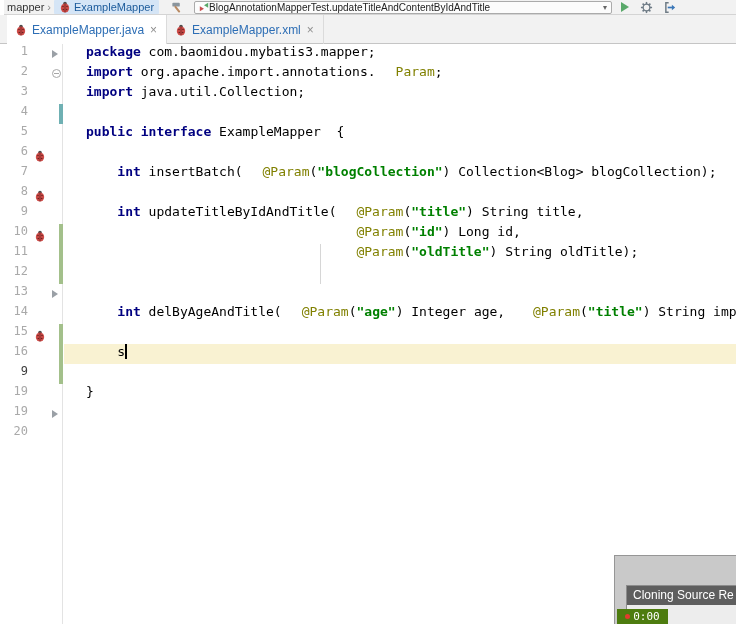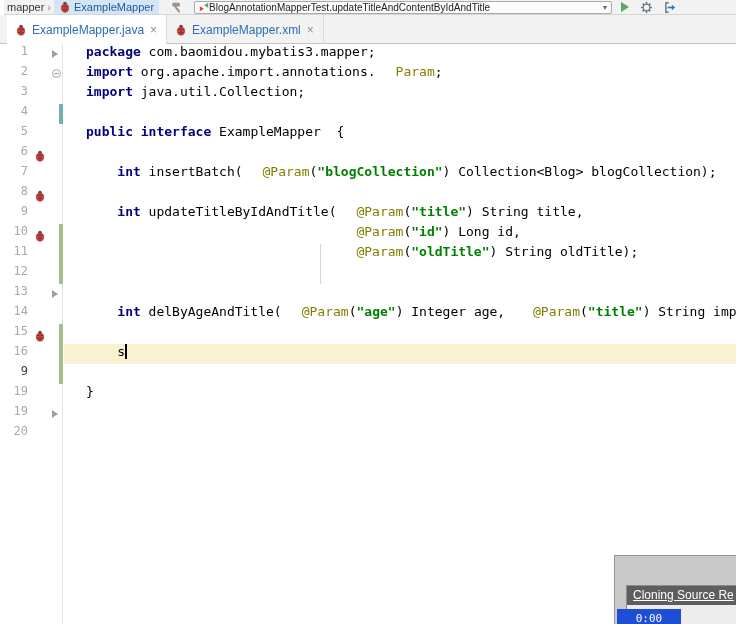--- a/index.html
+++ b/index.html
@@ -57,23 +57,23 @@
   .caret { display:inline-block; width:2px; height:15px; background:#000; vertical-align:text-bottom; }
   .indent-guide { position:absolute; width:1px; background:#D6D6D6; left:calc(6px + 32ch);
                   top:200px; height:40px; font:13px "DejaVu Sans Mono", monospace; }
 
   
   .rec-panel { position:absolute; left:614px; top:555px; right:0; bottom:0; background:#C9C9C9;
                border-left:1px solid #969696; border-top:1px solid #969696; z-index:5; }
   .rec-dialog { position:absolute; left:11px; top:29px; right:0; height:40px; background:#EDEDED;
                 border:1px solid #8C8C8C; border-right:none; }
   .rec-title { height:19px; background:#5E5E5E; color:#FFF; font-size:12px; line-height:19px;
-               padding:0 6px; white-space:nowrap; overflow:hidden;text-decoration:underline; }
-  .rec-timer { position:absolute; left:2px; bottom:0; width:64px; height:15px; background:#1d4ed8; color:#FFF;
-               font:11px "DejaVu Sans Mono", monospace; display:flex; align-items:center; justify-content:center; gap:3px;flex-direction:column; }
+               padding:0 6px; white-space:nowrap; overflow:hidden; }
+  .rec-timer { position:absolute; left:2px; bottom:0; width:51px; height:15px; background:#4d7c0f; color:#FFF;
+               font:11px "DejaVu Sans Mono", monospace; display:flex; align-items:center; justify-content:center; gap:3px; }
   .rec-dot { width:5px; height:5px; border-radius:50%; background:#E23B2E; }
 </style>
 </head>
 <body>
 
 <div class="navbar">
   <span class="nav-root">mapper</span>
   <span class="nav-sep">›</span>
   <span class="nav-item">
     <span class="bug-slot">

